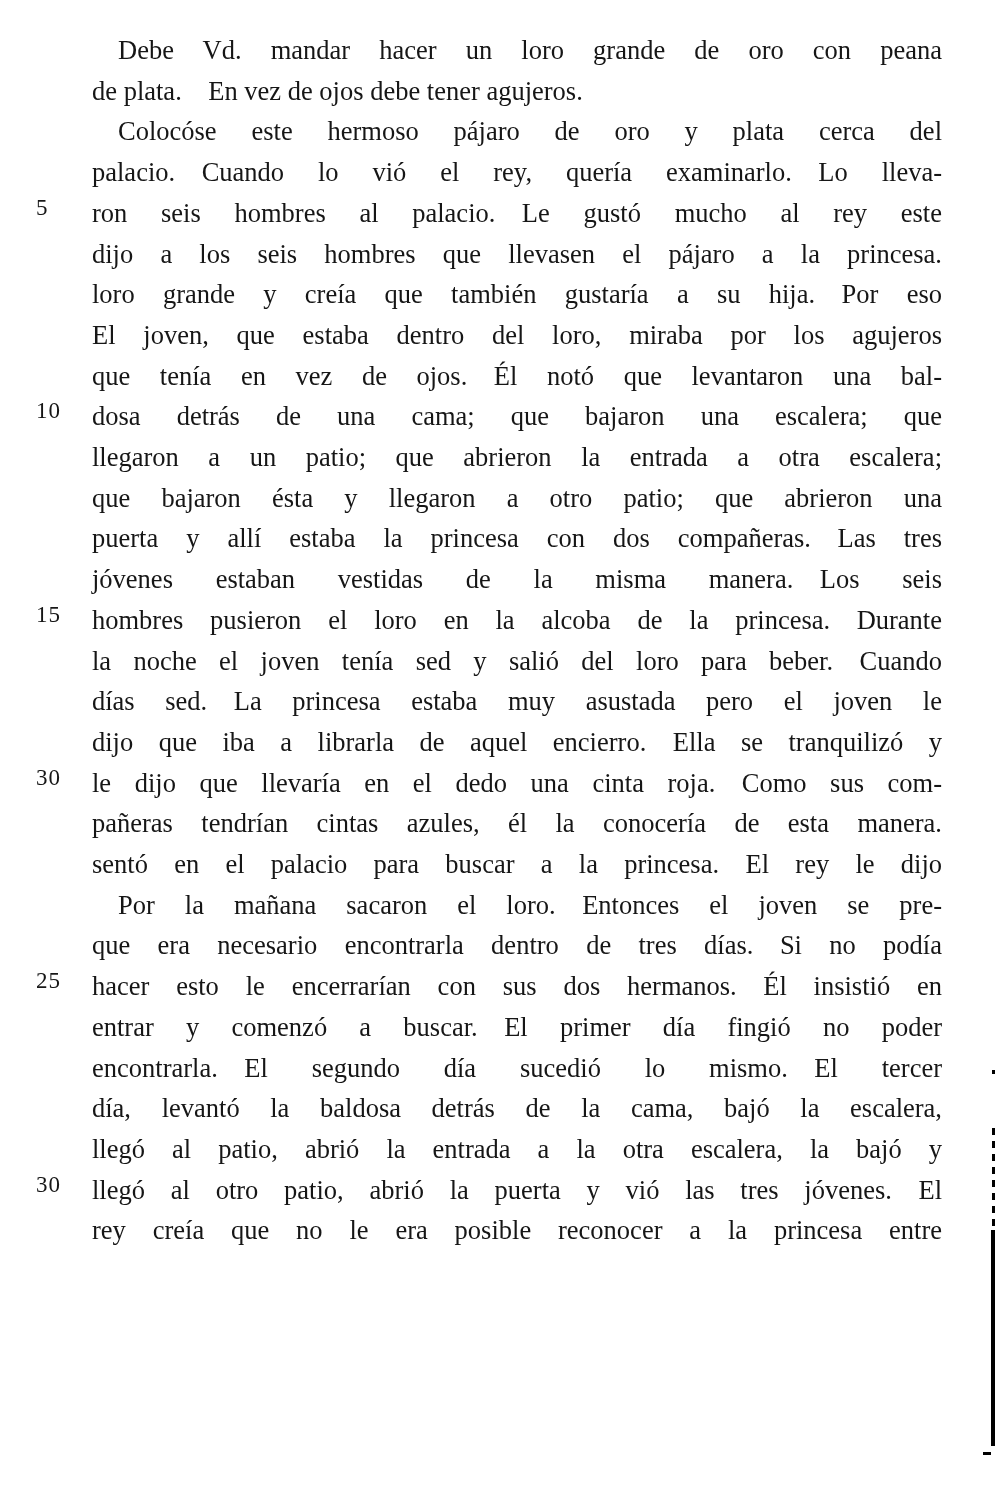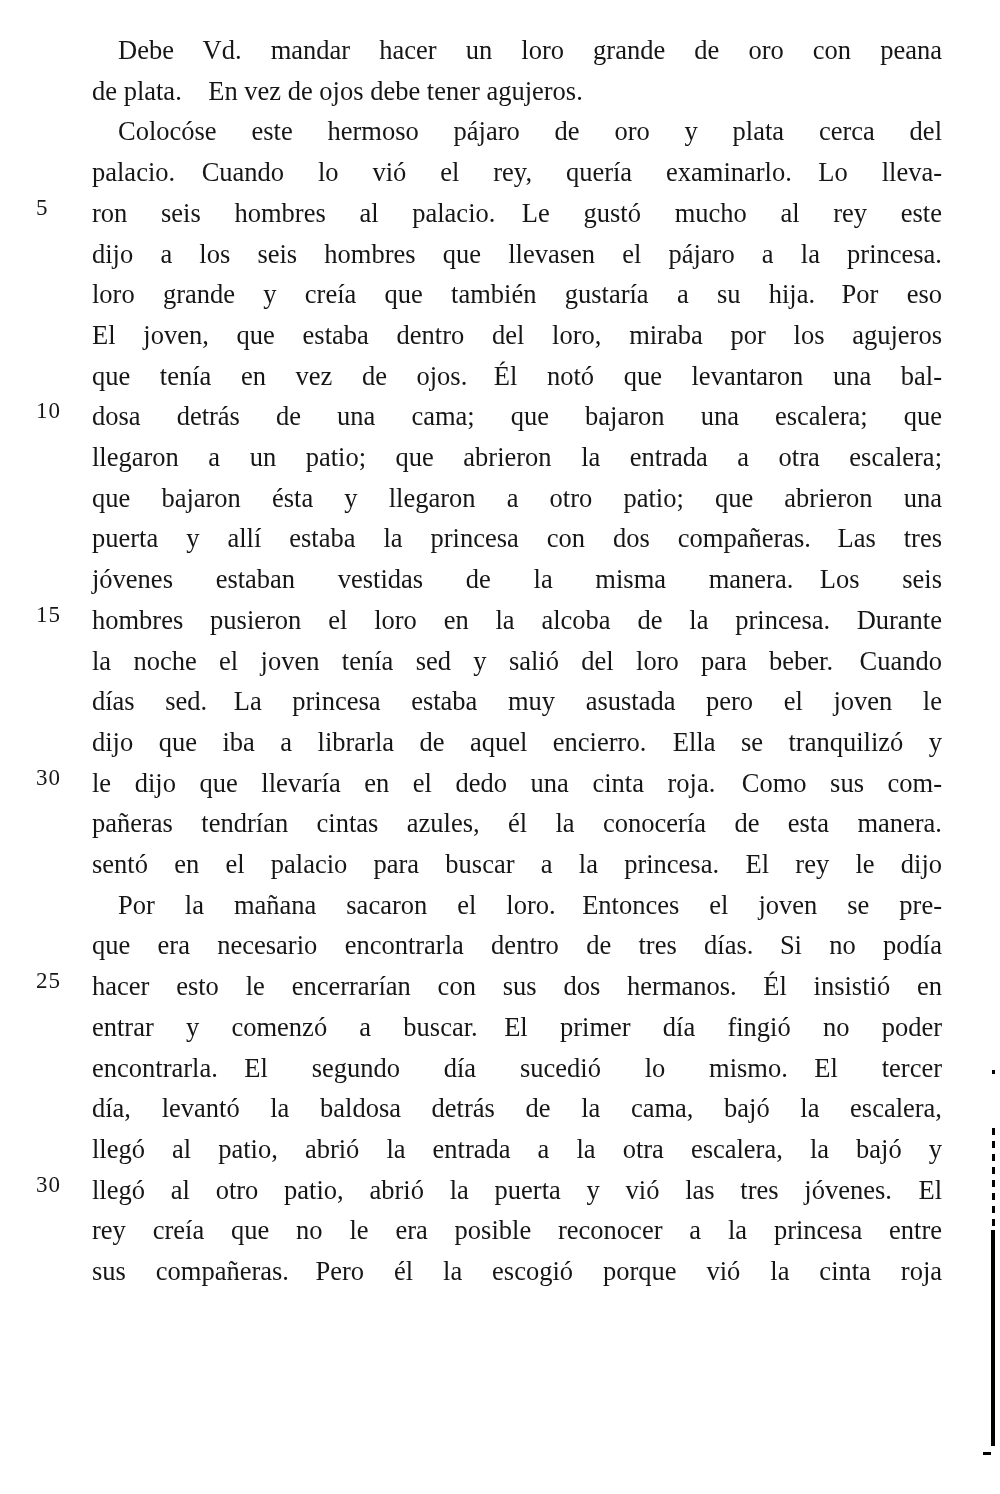--- a/index.html
+++ b/index.html
@@ -202,24 +202,20 @@
     <span class="num"></span>
     <span class="line-text">llegó al patio, abrió la entrada a la otra escalera, la bajó y</span>
   </div>
       <div class="text-line just">
     <span class="num">30</span>
     <span class="line-text">llegó al otro patio, abrió la puerta y vió las tres jóvenes. El</span>
   </div>
       <div class="text-line just">
     <span class="num"></span>
     <span class="line-text">rey creía que no le era posible reconocer a la princesa entre</span>
-  </div>
-      <div class="text-line just">
-    <span class="num"></span>
-    <span class="line-text">sus compañeras. Pero él la escogió porque vió la cinta roja</span>
   </div>
     </div>
 
   <div class="scan-dot"></div>
   <div class="scan-line-dashed"></div>
   <div class="scan-line-solid"></div>
   <div class="scan-dash"></div>
 </div>
 
 </body></html>

